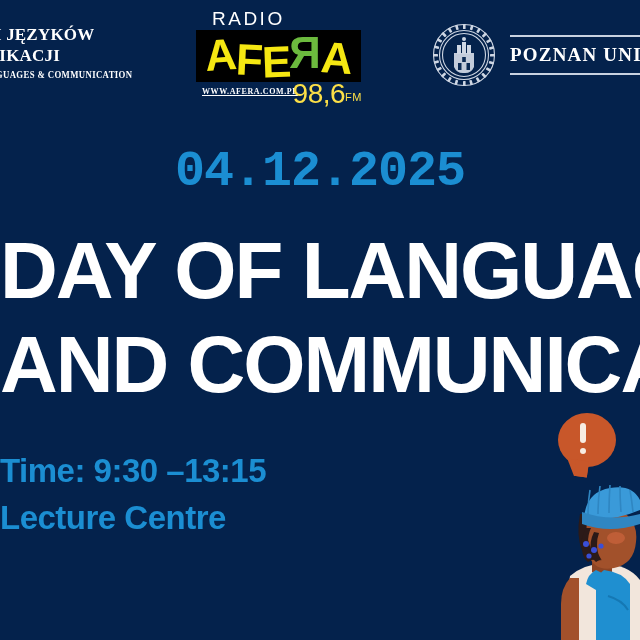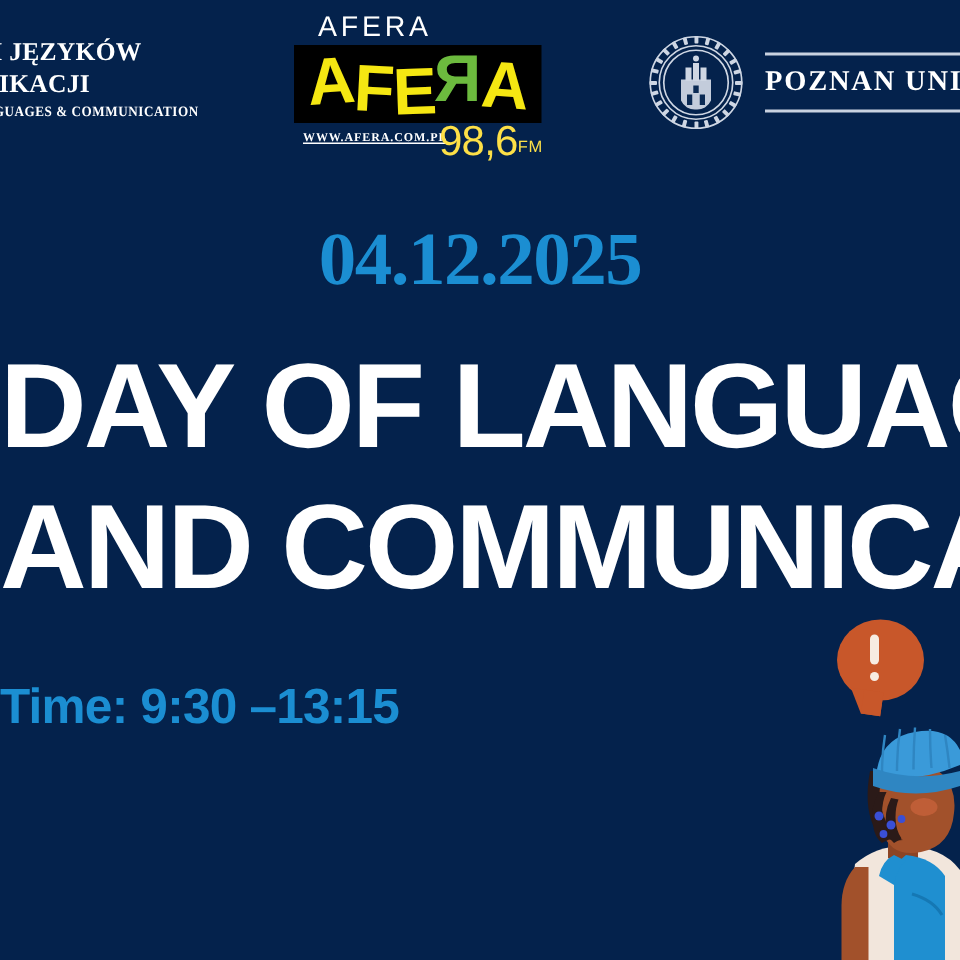--- a/index.html
+++ b/index.html
@@ -158,21 +158,21 @@
     white-space: nowrap;
   }
 
   
   .date {
     position: absolute;
     top: 143px;
     left: 0;
     width: 640px;
     text-align: center;
-    font-family: Liberation Serif, serif;
+    font-family: Liberation Mono, monospace;
     font-weight: bold;
     font-size: 50px;
     letter-spacing: -1px;
     color: #1b8ed2;
   }
 
   
   .headline {
     position: absolute;
     top: 224px;
@@ -266,21 +266,21 @@
 
   <div class="logo-row">
 
     <div class="sjk-logo">
       <div class="sjk-line">STUDIUM JĘZYKÓW</div>
       <div class="sjk-line">I KOMUNIKACJI</div>
       <div class="sjk-sub">CENTRE OF LANGUAGES &amp; COMMUNICATION</div>
     </div>
 
     <div class="afera-logo">
-      <div class="afera-radio">AFERA</div>
+      <div class="afera-radio">RADIO</div>
       <div class="afera-box"></div>
       <div class="afera-word">
         <span class="af-a1">A</span>
           <span class="af-f">F</span>
           <span class="af-e">E</span>
           <span class="af-r">R</span>
           <span class="af-a2">A</span>
       </div>
       <div class="afera-www">WWW.AFERA.COM.PL</div>
       <div class="afera-freq"><span>98,6</span><span class="fm">FM</span></div>
@@ -344,20 +344,21 @@
 
   <div class="date">04.12.2025</div>
 
   <div class="headline">
     <div class="headline-line">DAY OF LANGUAGES</div>
     <div class="headline-line">AND COMMUNICATION</div>
   </div>
 
   <div class="details">
     <div class="details-line">Time: 9:30 –13:15</div>
+    <div class="details-line">Lecture Centre</div>
   </div>
 
   <div class="illustration">
 
     <div class="speech-bubble"></div>
     <div class="bang">
       <div class="bang-bar"></div>
       <div class="bang-dot"></div>
     </div>
 

